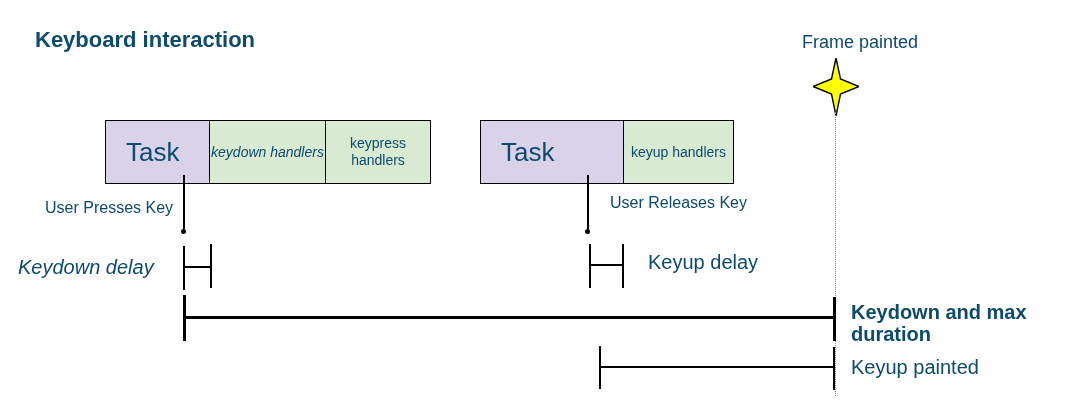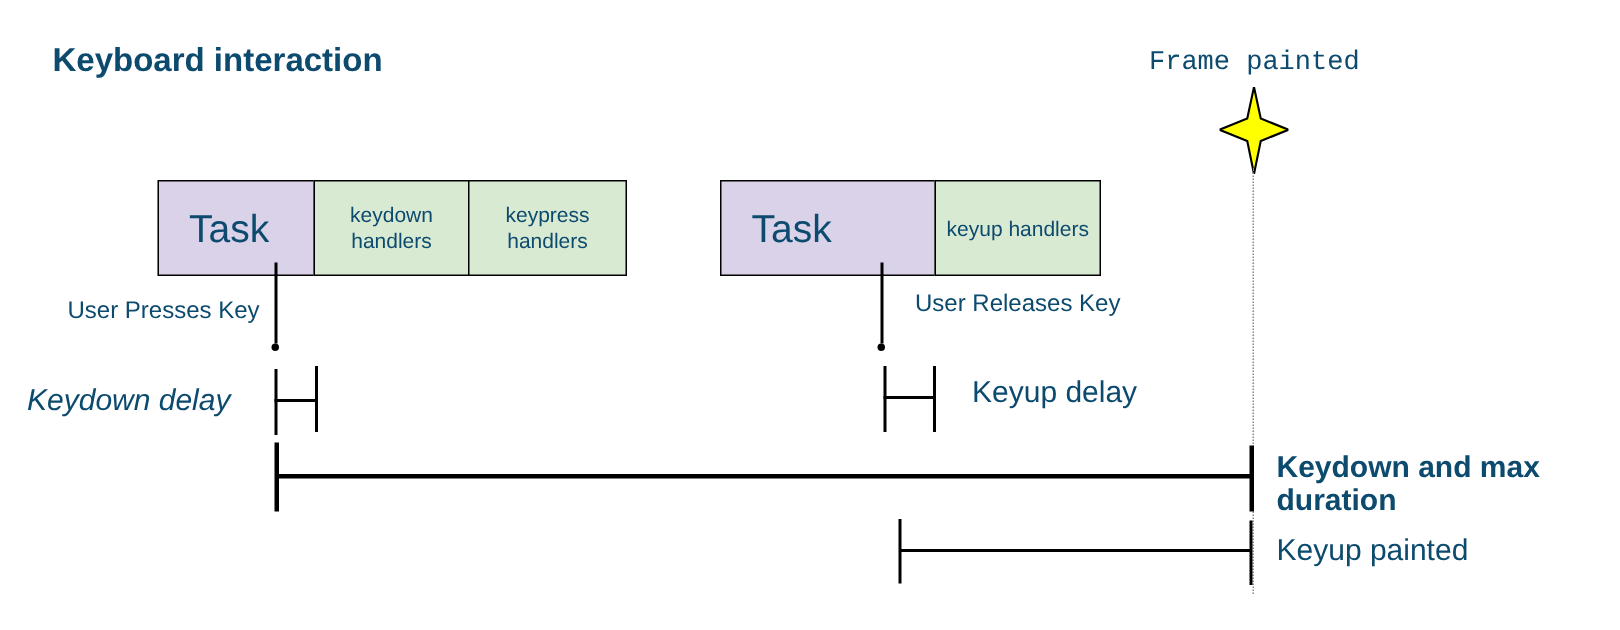--- a/index.html
+++ b/index.html
@@ -2,33 +2,33 @@
 <html><head>
 <meta charset="utf-8">
 <style>
   html,body{margin:0;padding:0;background:#fff;}
   .canvas{
     position:relative;width:1080px;height:420px;background:#ffffff;overflow:hidden;
     font-family:"Liberation Sans", sans-serif;color:#0c4a6e;
   }
   .abs{position:absolute;}
   .title{left:35px;top:27px;font-size:22px;font-weight:bold;white-space:nowrap;}
-  .frame-painted-label{left:766px;top:32px;font-size:18px;white-space:nowrap;font-family:Liberation Mono, monospace;}
+  .frame-painted-label{left:802px;top:32px;font-size:18px;white-space:nowrap;}
   .star-wrap{left:813px;top:58px;width:46px;height:58px;}
   .dotted-line{left:835px;top:112px;height:284px;width:0;border-left:1.5px dotted #888;}
 
   .task-group{display:flex;top:110px;height:64px;}
   .seg{box-sizing:border-box;border:1px solid #000;height:64px;display:flex;align-items:center;margin-top:10px;}
   .seg + .seg{margin-left:-1px;}
   .seg.task{font-size:26px;padding-left:20px;}
   .seg.handler{font-size:14px;line-height:1.2;justify-content:center;text-align:center;}
   .group-keydown{left:105px;}
   .group-keyup{left:480px;}
   .w-task1{width:105px;}
-  .w-keydown{width:104px;}
+  .w-keydown{width:117px;font-style:italic;}
   .w-keypress{width:106px;}
   .w-task2{width:144px;}
   .w-keyup{width:111px;}
 
   .vline{width:1.5px;background:#000;}
   .hline{height:1.5px;background:#000;}
   .thick{height:3px;}
   .dot{width:5px;height:5px;border-radius:50%;background:#000;}
 
   .event-label{font-size:16px;white-space:nowrap;}

